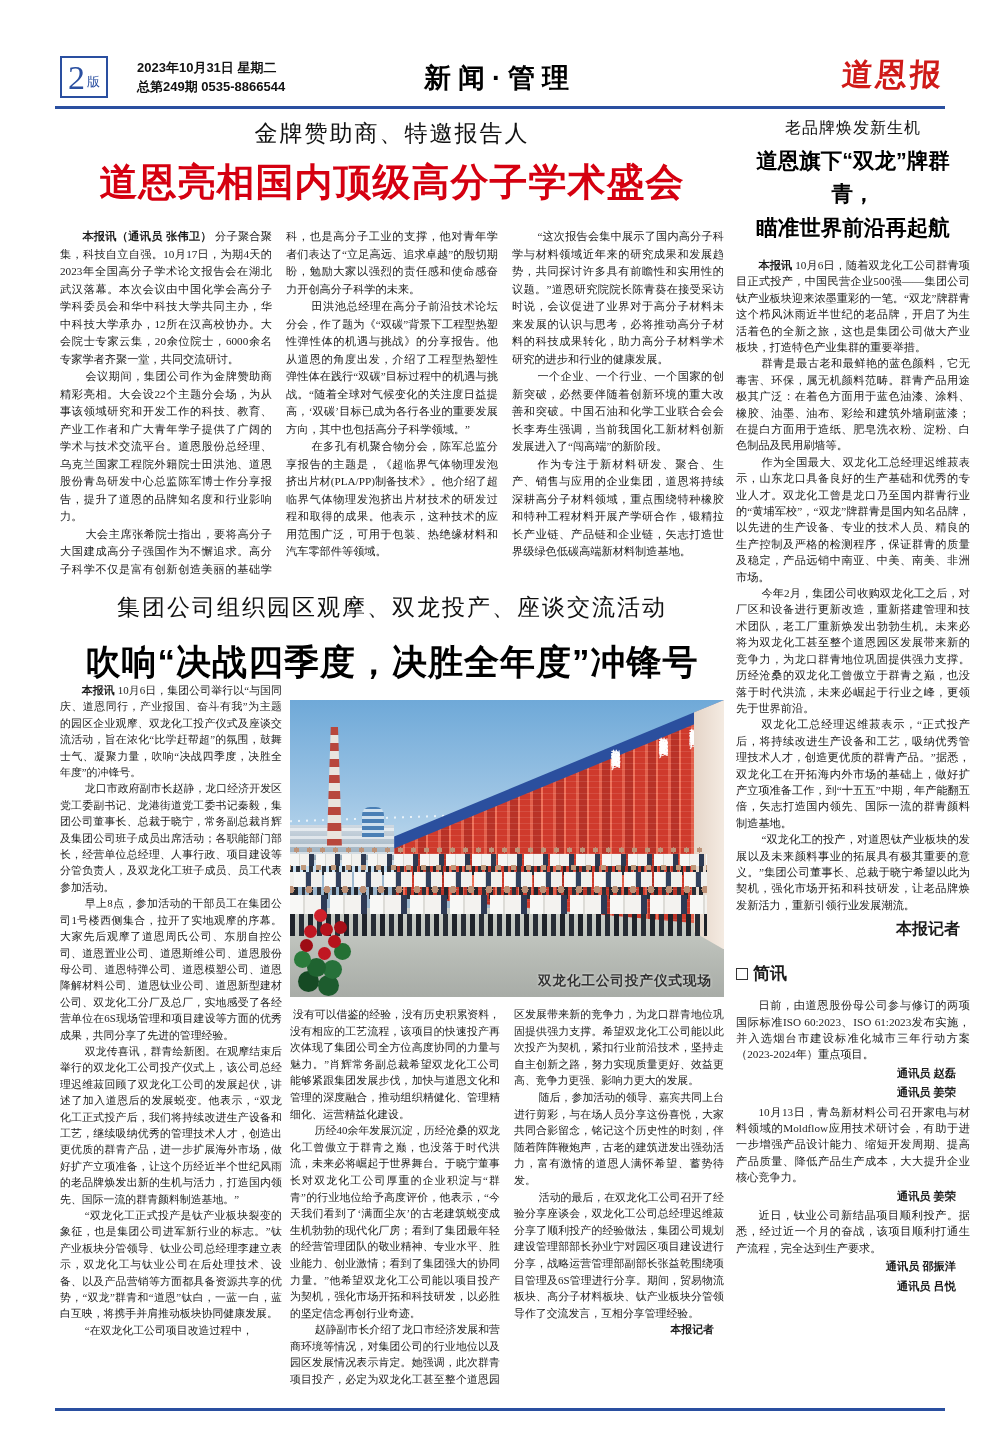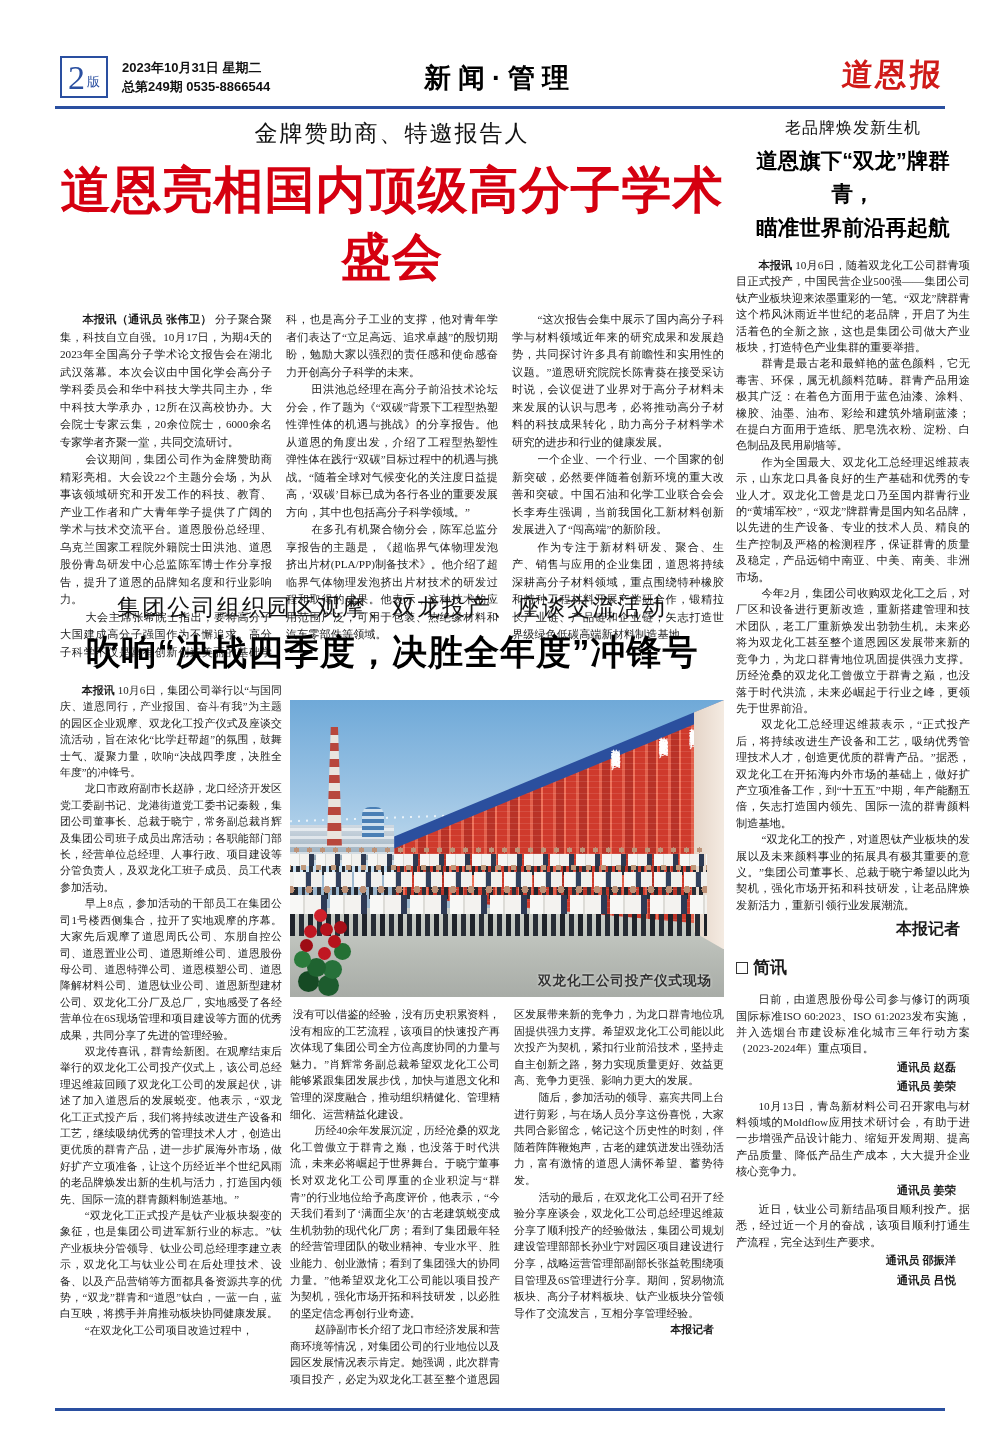--- a/index.html
+++ b/index.html
@@ -9,43 +9,43 @@
   }
   *{margin:0;padding:0;box-sizing:border-box;}
   html,body{background:#eef0f1;}
   .sheet{position:relative;width:1000px;height:1437px;margin:0 auto;background:#fff;overflow:hidden;
          font-family:var(--serif);color:var(--ink);}
   
   .ed-box{position:absolute;left:60px;top:56px;width:48px;height:42px;border:2px solid var(--blue);
           display:flex;align-items:flex-end;justify-content:center;gap:2px;padding-bottom:2px;}
   .ed-num{font-family:var(--serif);font-size:34px;line-height:.95;color:var(--blue);}
   .ed-lab{font-size:13px;color:var(--blue);padding-bottom:3px;}
-  .date-block{position:absolute;left:122px;top:59px;font-family:var(--sans);font-size:13px;line-height:1.45;color:#111;font-weight:bold;}
+  .date-block{position:absolute;left:137px;top:59px;font-family:var(--sans);font-size:13px;line-height:1.45;color:#111;font-weight:bold;}
   .section-title{position:absolute;left:0;right:0;top:60px;text-align:center;font-family:var(--sans);
                  font-weight:bold;font-size:27px;letter-spacing:7px;color:#000;}
   .masthead{position:absolute;right:56px;top:54px;font-family:var(--serif);font-weight:bold;
             font-size:31px;color:#cf1a18;letter-spacing:3px;transform:skewX(-4deg);}
   .rule{position:absolute;left:55px;right:55px;height:3px;background:var(--blue);}
   .rule-top{top:106px;} .rule-bottom{top:1408px;}
   
   .para{text-align:justify;text-indent:2em;}
   .lead{font-family:var(--sans);font-weight:bold;margin-right:3px;}
   .byline{font-family:var(--sans);font-weight:bold;text-align:right;padding-right:10px;}
   
   .art1{position:absolute;left:60px;top:118px;width:664px;}
   .art1 .kicker{text-align:center;font-size:23px;letter-spacing:2px;color:#111;}
-  .art1 .headline{text-align:center;font-family:var(--sans);font-weight:bold;font-size:50px;
+  .art1 .headline{text-align:center;font-family:var(--sans);font-weight:bold;font-size:38px;
                   color:var(--red);letter-spacing:1px;margin-top:8px;}
   .art1-body{margin-top:20px;height:360px;column-count:3;column-gap:14px;column-fill:auto;
              overflow:hidden;font-size:11.2px;line-height:17.5px;}
   .art1-body .para{margin:0;}
   
   .art2-head{position:absolute;left:60px;top:592px;width:664px;text-align:center;}
   .art2-head .kicker{font-size:23px;letter-spacing:2px;color:#111;}
-  .art2-head .headline{font-family:var(--sans);font-weight:bold;font-size:35px;color:#000;margin-top:6px;letter-spacing:1px;}
+  .art2-head .headline{font-family:var(--sans);font-weight:bold;font-size:35px;color:#000;margin-top:16px;letter-spacing:1px;}
   .art2-col1{position:absolute;left:60px;top:682px;width:222px;height:718px;overflow:hidden;
              font-size:10.9px;line-height:16.4px;}
   .art2-cols23{position:absolute;left:290px;top:1006px;width:434px;height:396px;overflow:hidden;
                column-count:2;column-gap:14px;column-fill:auto;font-size:10.9px;line-height:16.6px;}
   .art2-cols23 .para:first-of-type{text-indent:0;}
   
   .photo{position:absolute;left:290px;top:700px;width:434px;height:297px;overflow:hidden;background:#9db8cf;}
   .photo-sky{position:absolute;inset:0;height:58%;background:linear-gradient(180deg,#6fa9d8,#9cc4e4 55%,#c8dff0);}
   .photo-pennants{position:absolute;left:0;width:55%;top:39%;height:2px;transform:rotate(-2deg);
     background:repeating-linear-gradient(90deg,rgba(255,255,255,.75) 0 2px,transparent 2px 8px);}
@@ -91,21 +91,21 @@
     -10px 38px 0 3px #1f6330,6px 40px 0 3px #27713a,-18px 52px 0 4px #164a24,2px 56px 0 4px #1d5c2e;}
   .photo-caption{position:absolute;right:12px;bottom:7px;font-family:var(--sans);font-weight:bold;
     font-size:13.5px;color:#323232;letter-spacing:1px;text-shadow:0 0 3px rgba(255,255,255,.85);}
   
   .rightcol{position:absolute;left:736px;top:118px;width:234px;}
   .art3 .kicker{text-align:center;font-size:16px;letter-spacing:1px;color:#111;}
   .art3 .headline{text-align:center;font-family:var(--sans);font-weight:bold;font-size:21.5px;
     line-height:1.55;color:#000;margin-top:6px;}
   .art3-body{margin-top:12px;font-size:11.2px;line-height:16.4px;}
   .art3 .byline{margin-top:6px;}
-  .briefs{margin-top:16px;}
+  .briefs{margin-top:22px;}
   .briefs-header{display:flex;align-items:center;gap:5px;font-family:var(--sans);font-weight:bold;font-size:17px;}
   .briefs-square{width:12px;height:12px;border:1.6px solid #333;display:inline-block;}
   .briefs-list{margin-top:12px;font-size:11.2px;line-height:16.4px;}
   .brief-byline{font-family:var(--sans);font-weight:bold;text-align:right;padding-right:14px;margin:2px 0 3px;}
 </style>
 </head>
 <body>
 
 <div class="sheet">
 

